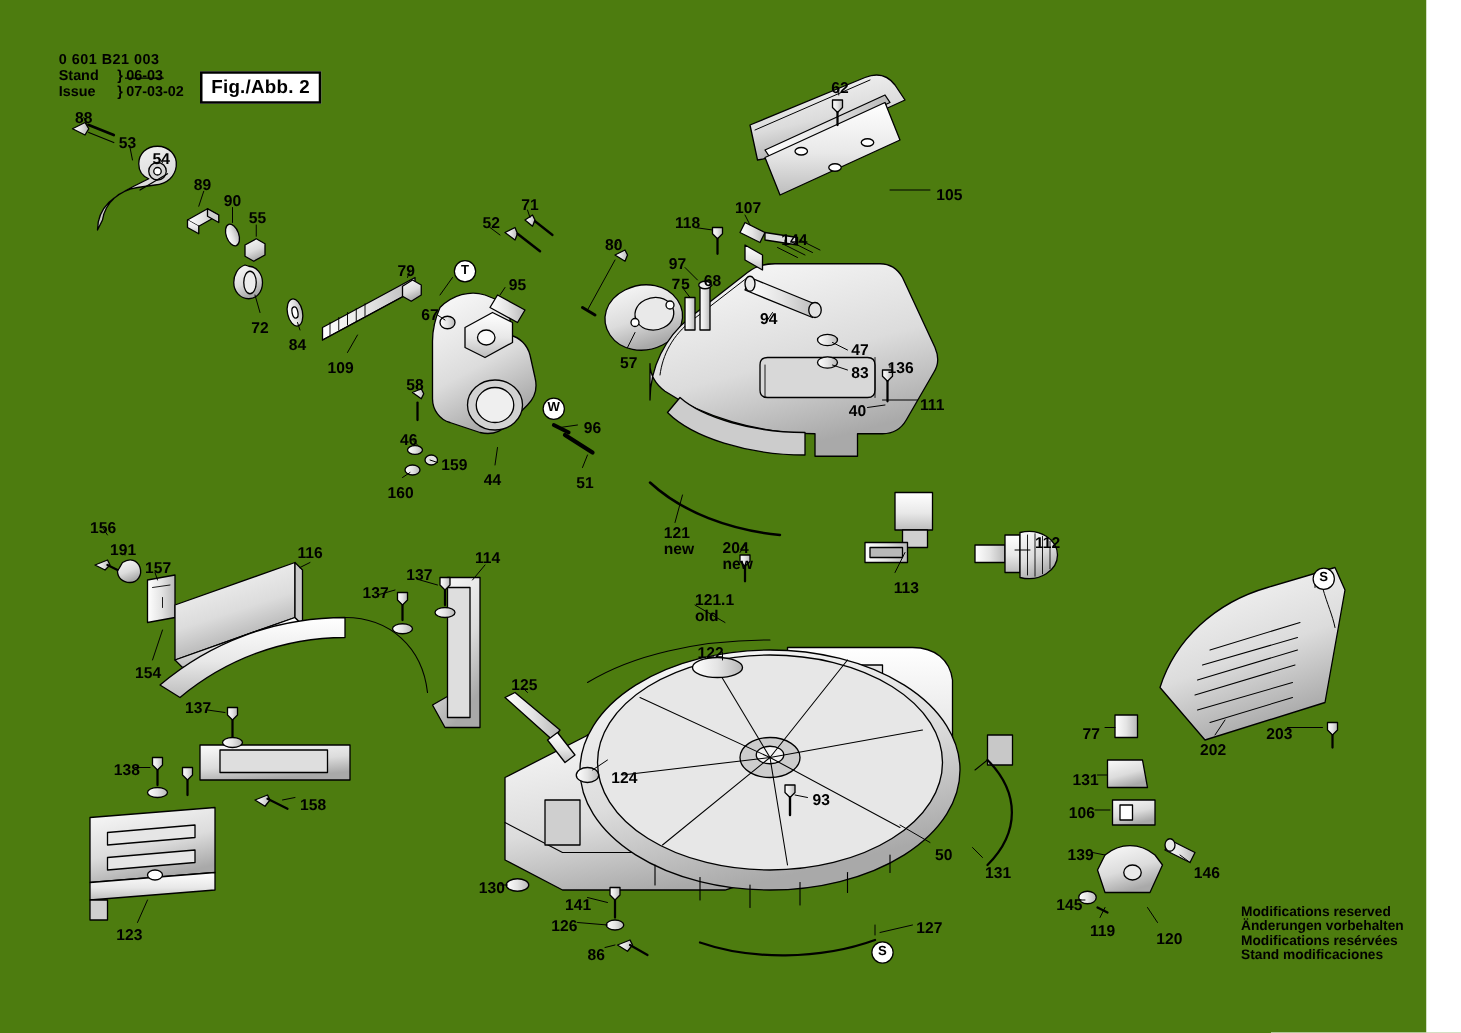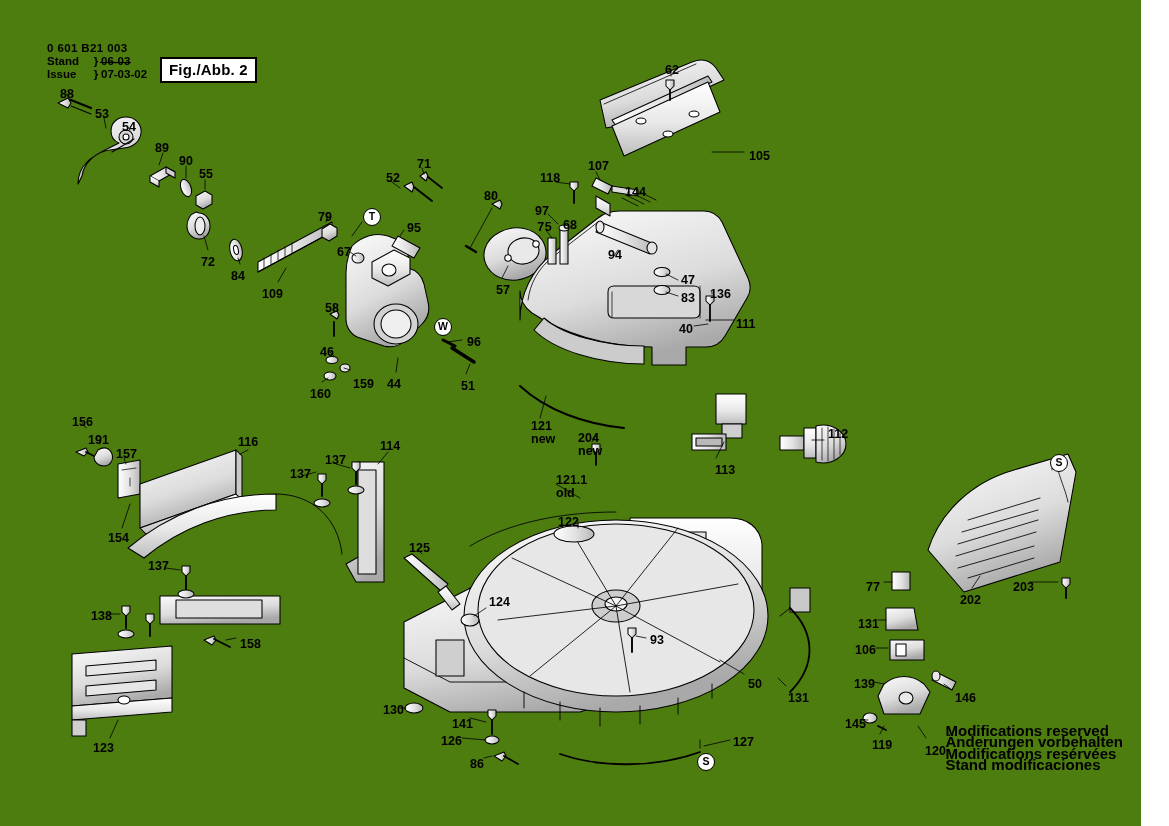--- a/index.html
+++ b/index.html
@@ -57,21 +57,21 @@
     font-size: 15px;
     font-weight: bold;
     letter-spacing: .2px;
     background: #fff;
   }
   
   .notes {
     position: absolute;
     right: 18px;
     bottom: 55px;
-    font-size: 15px;
+    font-size: 11px;
     font-weight: bold;
     line-height: 11.6px;
     text-align: left;
     color: #000;
     white-space: nowrap;
   }
   
   .lbl {
     position: absolute;
     font-size: 12.5px;
@@ -531,21 +531,21 @@
     <div class="lbl" style="left:231px; top:270px;">84</div>
     <div class="lbl" style="left:262px; top:288px;">109</div>
     <div class="lbl" style="left:318px; top:211px;">79</div>
     <div class="lbl" style="left:337px; top:246px;">67</div>
     <div class="lbl" style="left:407px; top:222px;">95</div>
     <div class="lbl" style="left:386px; top:172px;">52</div>
     <div class="lbl" style="left:417px; top:158px;">71</div>
     <div class="lbl" style="left:325px; top:302px;">58</div>
     <div class="lbl" style="left:320px; top:346px;">46</div>
     <div class="lbl" style="left:310px; top:388px;">160</div>
-    <div class="lbl" style="left:353px; top:366px;margin-top:12px;">159</div>
+    <div class="lbl" style="left:353px; top:366px;">159</div>
     <div class="lbl" style="left:387px; top:378px;">44</div>
     <div class="lbl" style="left:467px; top:336px;">96</div>
     <div class="lbl" style="left:461px; top:380px;">51</div>
     <div class="lbl" style="left:496px; top:284px;">57</div>
     <div class="lbl" style="left:484px; top:190px;">80</div>
     <div class="lbl" style="left:537px; top:222px;font-family:Liberation Mono, monospace;">75</div>
     <div class="lbl" style="left:563px; top:219px;">68</div>
     <div class="lbl" style="left:535px; top:205px;">97</div>
     <div class="lbl" style="left:540px; top:172px;">118</div>
     <div class="lbl" style="left:588px; top:160px;">107</div>
@@ -591,21 +591,21 @@
       <span>204</span><br>
       <span>new</span>
     </div>
     <div class="lbl two" style="left:556px; top:474px;">
       <span>121.1</span><br>
       <span>old</span>
     </div>
 
     <div class="lbl" style="left:558px; top:516px;">122</div>
     <div class="lbl" style="left:409px; top:542px;">125</div>
-    <div class="lbl" style="left:489px; top:596px;">124</div>
+    <div class="lbl" style="left:489px; top:616px;">124</div>
     <div class="lbl" style="left:650px; top:634px;">93</div>
     <div class="lbl" style="left:748px; top:678px;">50</div>
     <div class="lbl" style="left:788px; top:692px;">131</div>
     <div class="lbl" style="left:733px; top:736px;">127</div>
     <div class="lbl" style="left:383px; top:704px;">130</div>
     <div class="lbl" style="left:452px; top:718px;">141</div>
     <div class="lbl" style="left:441px; top:735px;">126</div>
     <div class="lbl" style="left:470px; top:758px;">86</div>
   </div>
 

